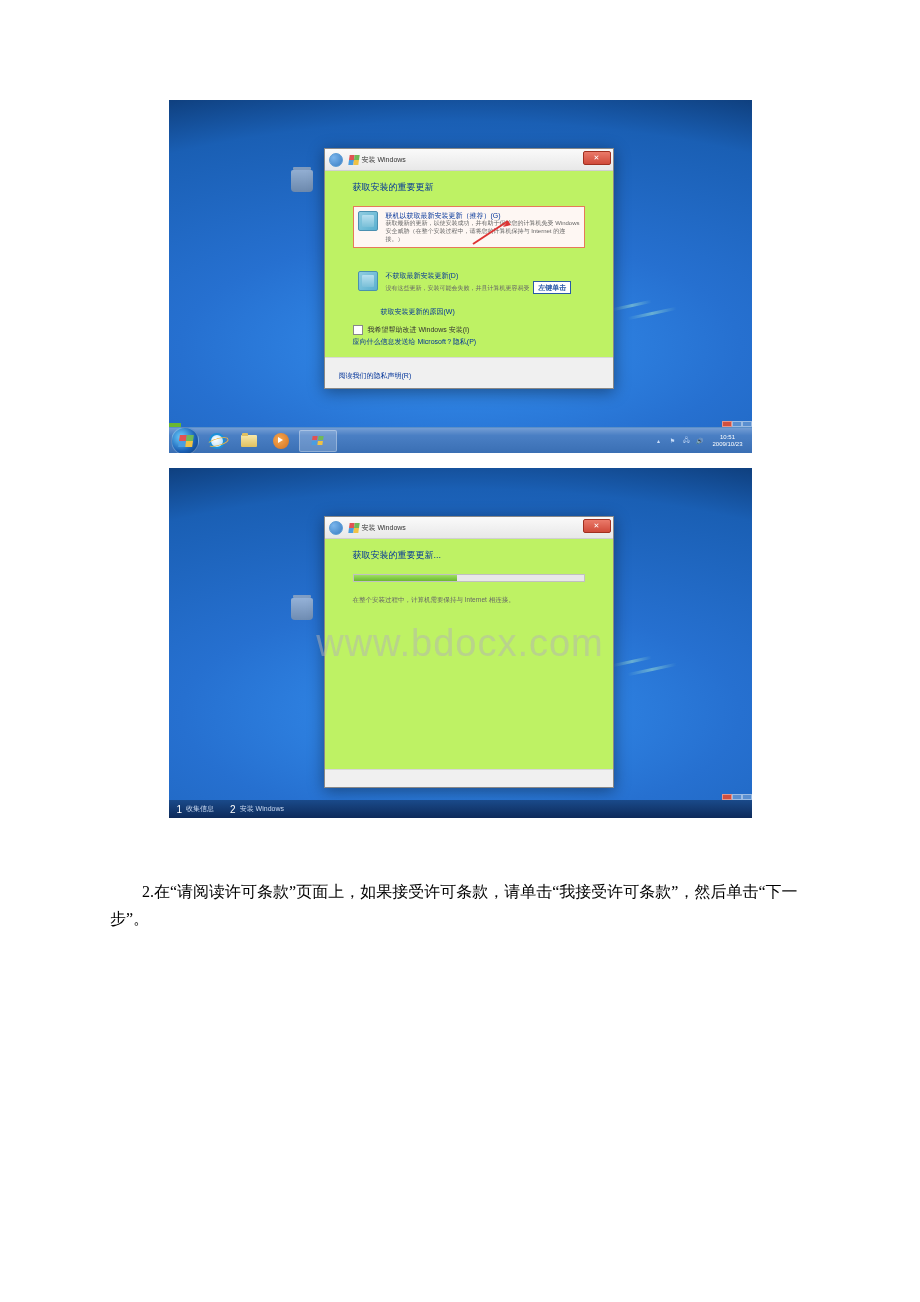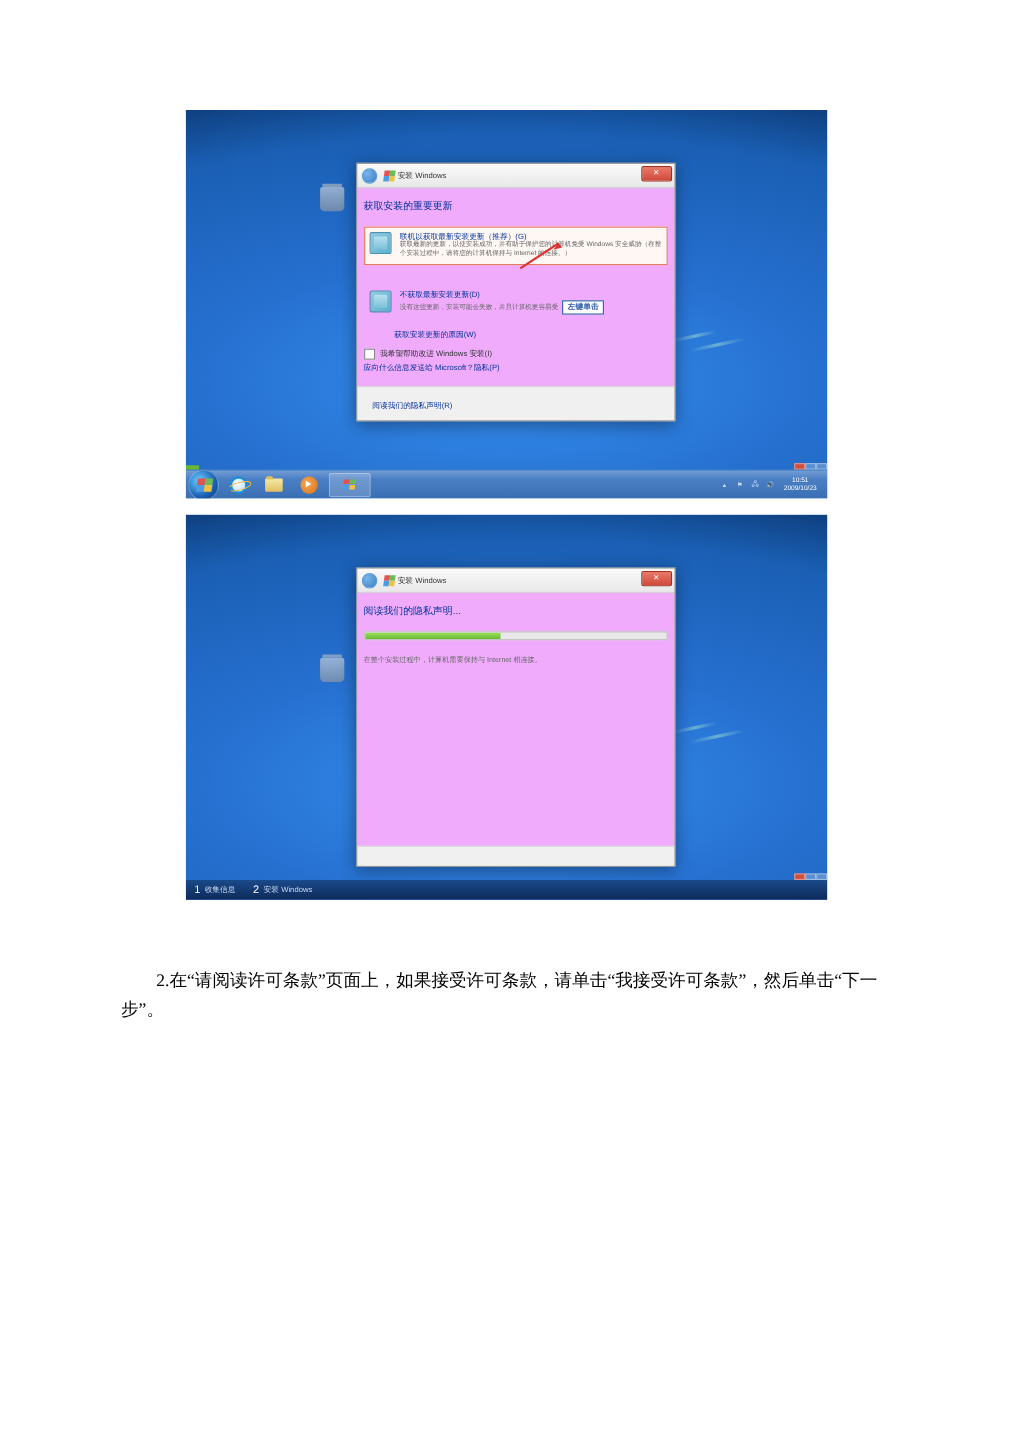--- a/index.html
+++ b/index.html
@@ -129,22 +129,22 @@
     }
     .close-btn::before {
       content: '✕';
       color: #fff;
       font-size: 7px;
       display: block;
       text-align: center;
       line-height: 12px;
     }
     .dialog-body {
-      background: #f0abfc;
-      padding: 10px 6px;
+      background: #bef264;
+      padding: 10px 28px;
       min-height: 180px;
       font-size: 7px;
       color: #222;
     }
     .dialog-heading {
       font-size: 9px;
       color: #003399;
       margin-bottom: 12px;
       font-weight: normal;
     }
@@ -570,21 +570,21 @@
               <span></span>
               <span></span>
               <span></span>
               <span></span>
             </span>
           <span>安装 Windows</span>
         </div>
         <div class="close-btn"></div>
       </div>
       <div class="dialog-body" style="min-height:230px;">
-        <div class="dialog-heading">阅读我们的隐私声明...</div>
+        <div class="dialog-heading">获取安装的重要更新...</div>
         <div class="progress-bar">
           <div class="progress-fill"></div>
         </div>
         <div style="font-size:6.5px; color:#666;">在整个安装过程中，计算机需要保持与 Internet 相连接。</div>
       </div>
       <div class="dialog-footer" style="height:18px;"></div>
     </div>
 
     <div class="page-ind" style="bottom:18px;">
       <div class="page-seg r"></div>
@@ -596,15 +596,16 @@
       <div class="taskbar-alt-item">
         <span class="taskbar-alt-num">1</span>
         <span>收集信息</span>
       </div>
       <div class="taskbar-alt-item">
         <span class="taskbar-alt-num">2</span>
         <span>安装 Windows</span>
       </div>
     </div>
   </div>
+  <div class="watermark">www.bdocx.com</div>
 </div>
 
 <p class="paragraph">2.在“请阅读许可条款”页面上，如果接受许可条款，请单击“我接受许可条款”，然后单击“下一步”。</p>
 
 </body></html>

